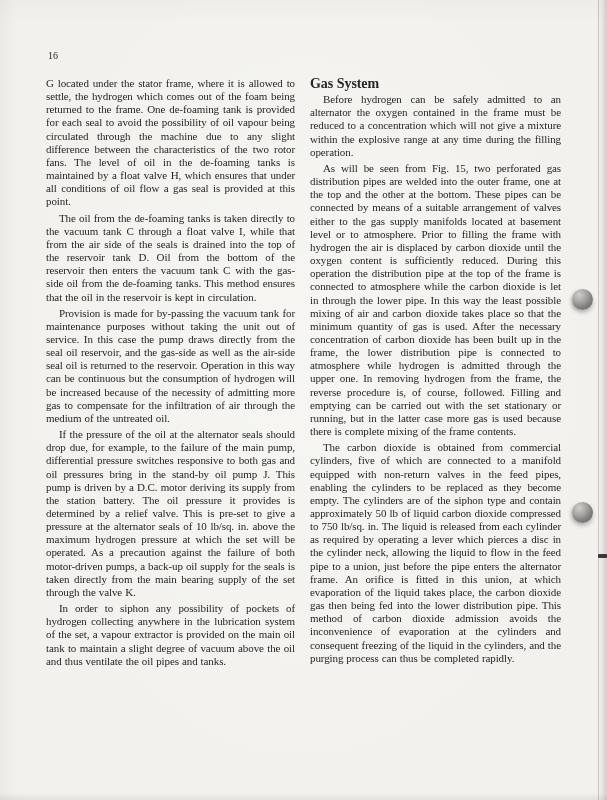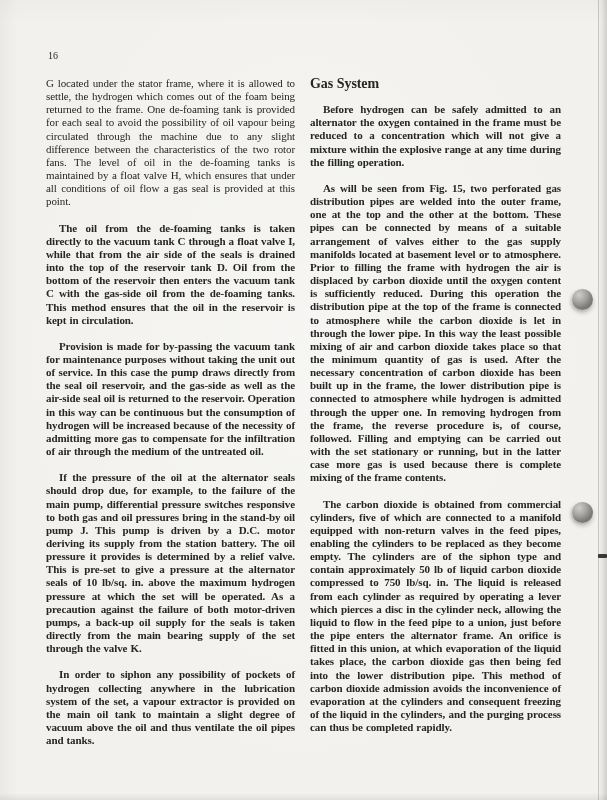--- a/index.html
+++ b/index.html
@@ -70,21 +70,21 @@
     letter-spacing: -0.1px;
     word-spacing: 0.4px;
   }
   .col-left  { left: 46px;  width: 249px; }
   .col-right { left: 310px; width: 251px; }
 
   .col p {
     margin: 0;
     padding: 0;
   }
-  .col p + p, .col h3 + p { margin-top: 13px; font-weight: bold; }
+  .col p + p, .col h3 + p { margin-top: 3px; }
   .col p.indent { text-indent: 13px; }
 
   .col h3 {
     margin: 0 0 2px 0;
     padding: 0;
     font-size: 14px;
     font-weight: bold;
     text-align: left;
   }
 

